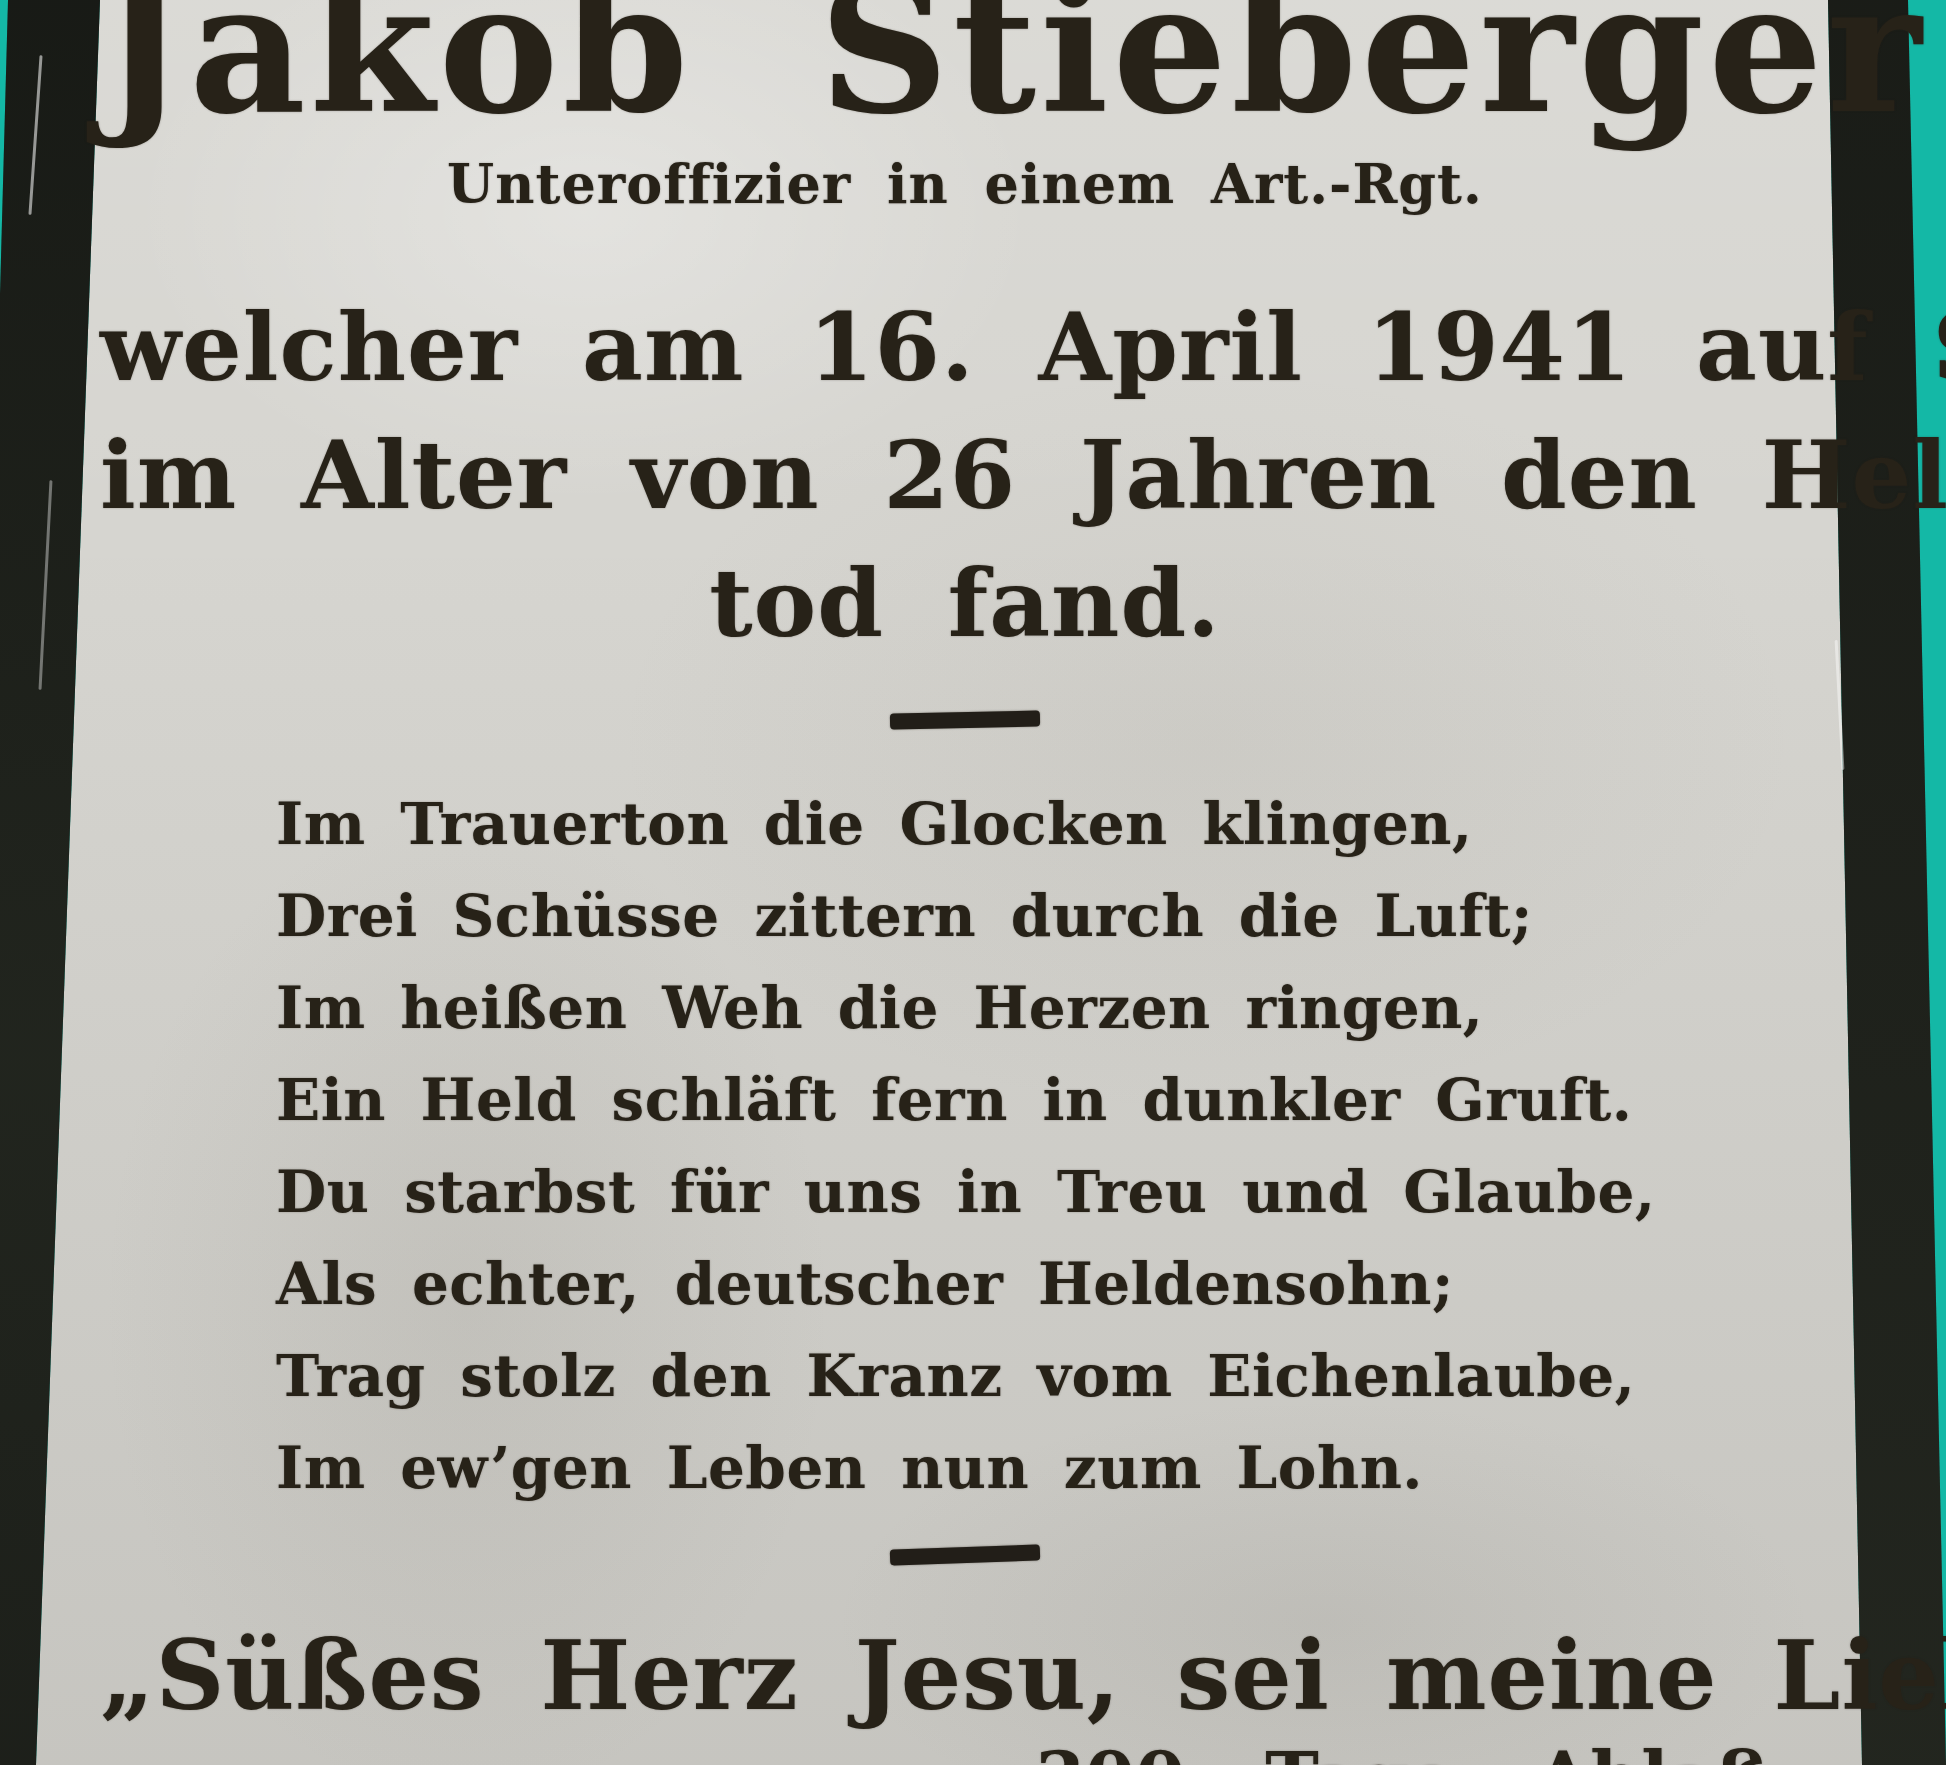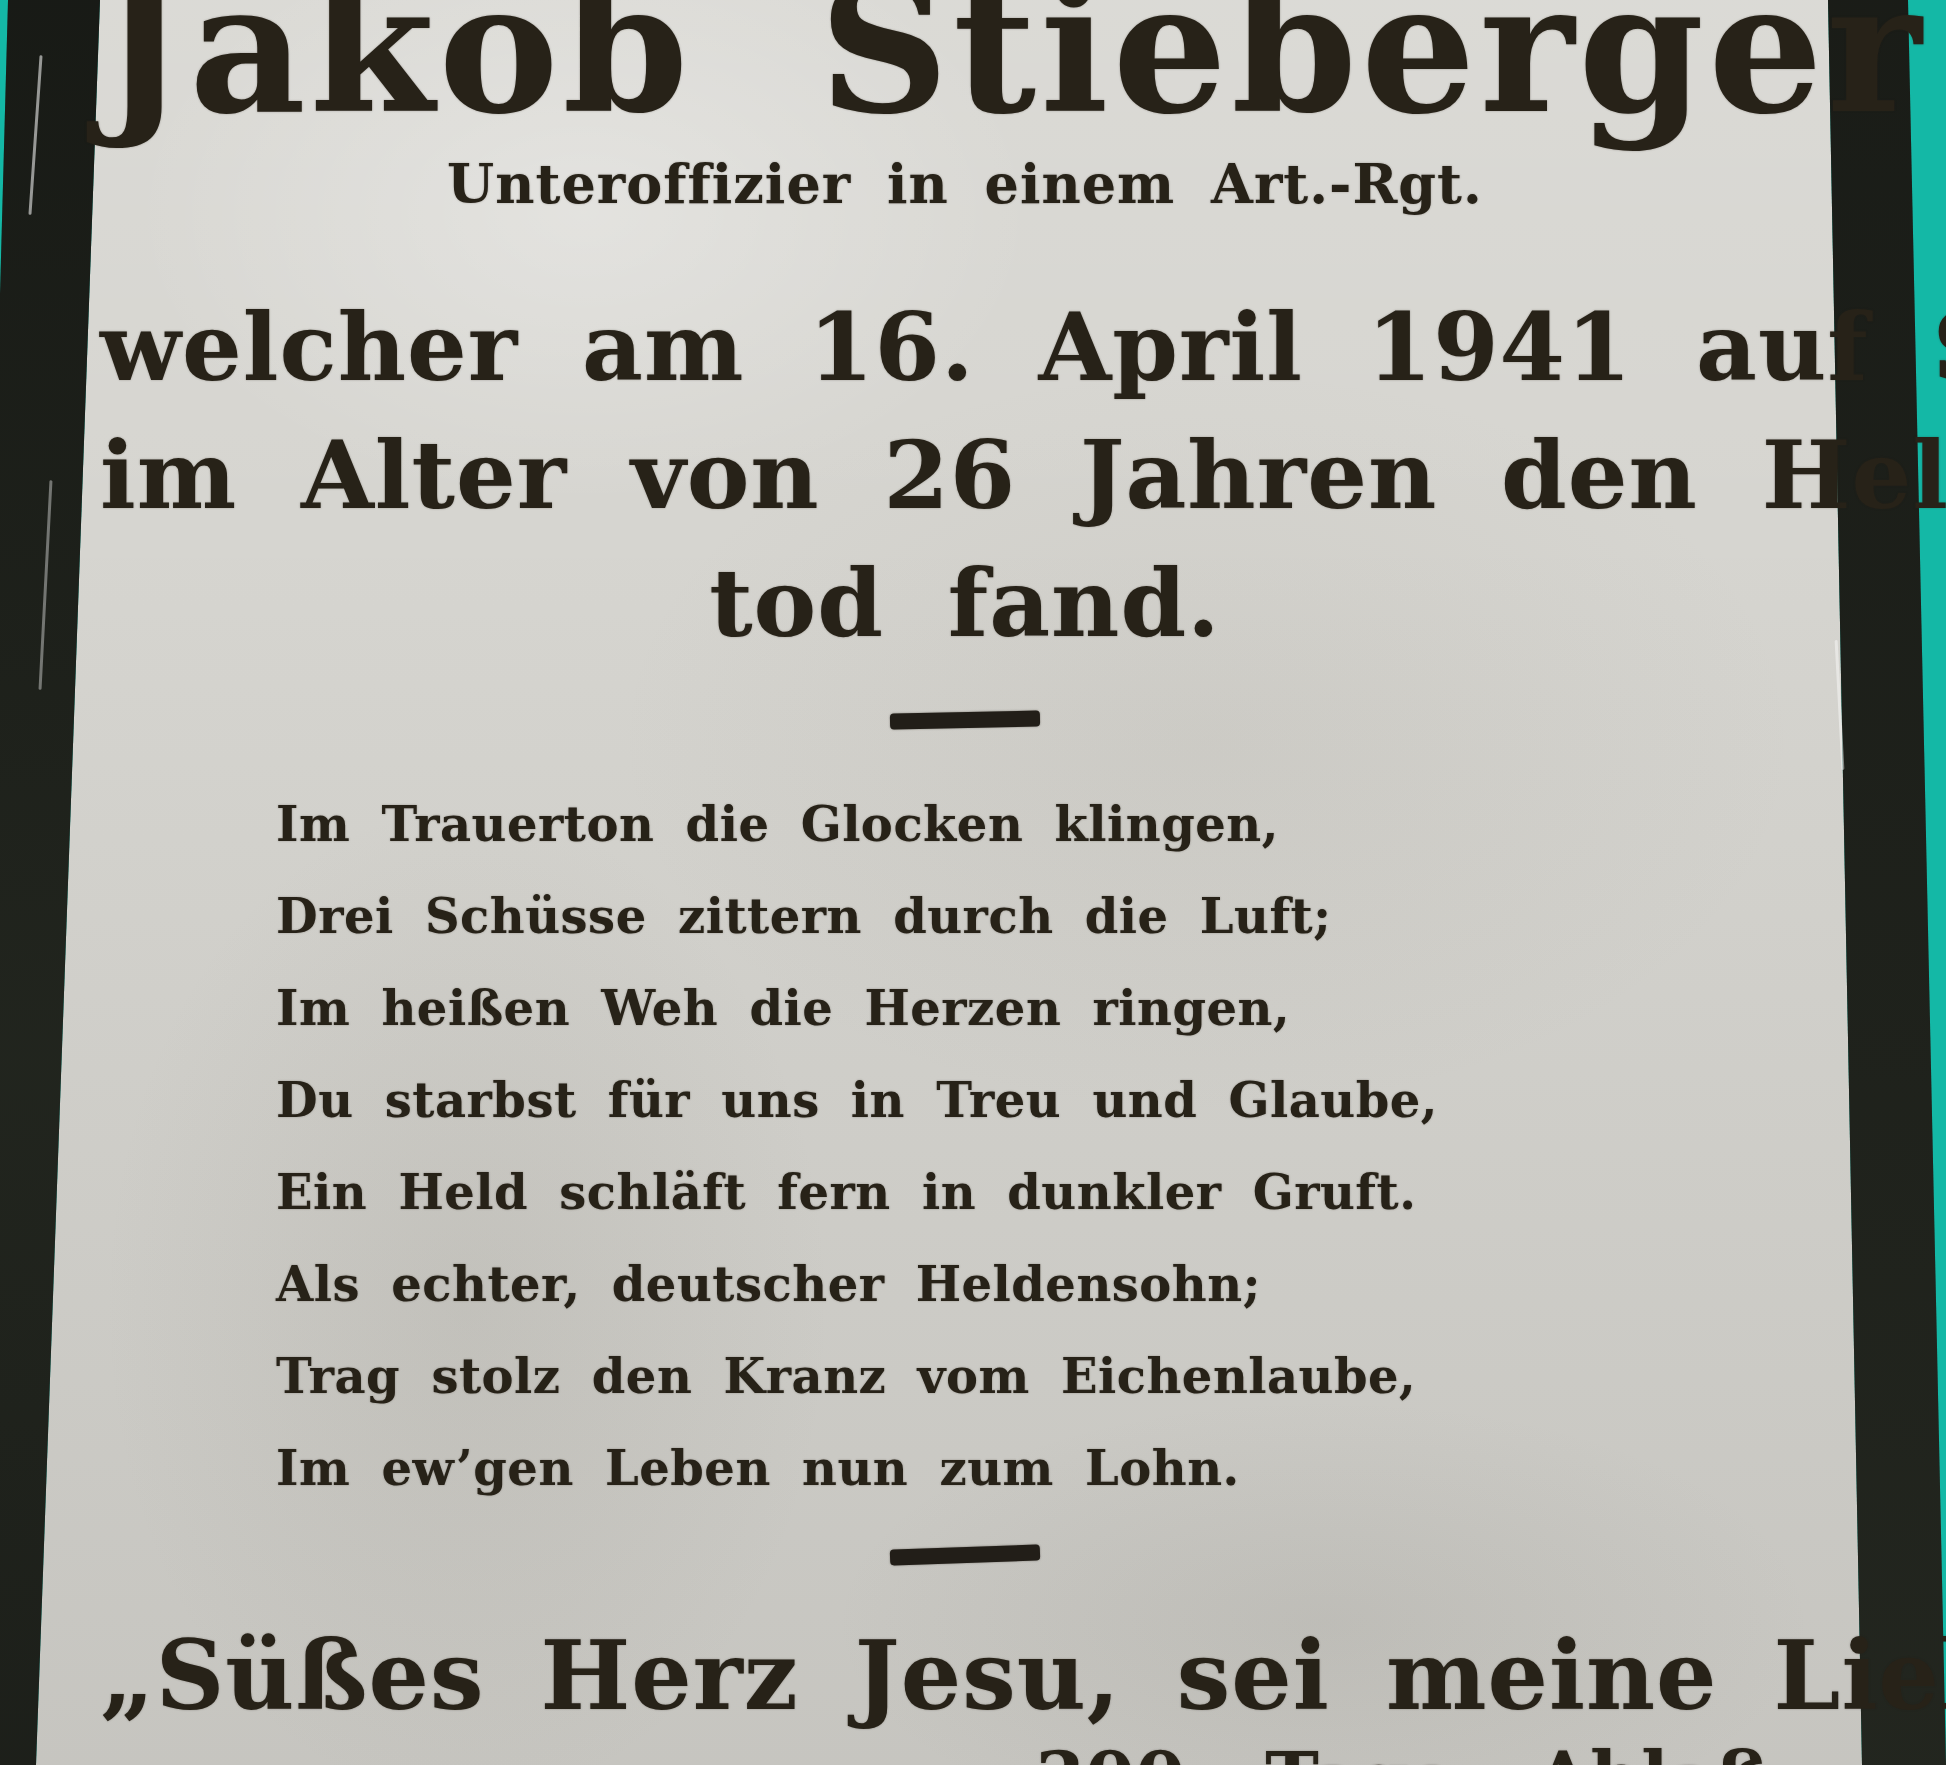--- a/index.html
+++ b/index.html
@@ -50,21 +50,21 @@
   .obit{top:283px;font-size:94px;font-weight:700;line-height:128px;word-spacing:30px;letter-spacing:1px;}
   .divider{
     position:absolute;left:890px;width:150px;height:16px;
     background:#221e18;border-radius:4px;
     box-shadow:0 0 2px rgba(40,33,25,0.5);
   }
   .divider-1{top:712px;transform:rotate(-1.2deg);}
   .divider-2{top:1547px;transform:rotate(-2deg);}
   .poem{
     position:absolute;left:276px;top:778px;
-    font-size:48px;font-weight:700;line-height:92px;
+    font-size:58px;font-weight:700;line-height:92px;
     letter-spacing:0.5px;word-spacing:14px;white-space:nowrap;
   }
   .prayer{top:1620px;font-size:95px;font-weight:700;word-spacing:22px;letter-spacing:1px;}
   .indulgence{
     position:absolute;left:1035px;top:1736px;
     font-size:72px;font-weight:700;word-spacing:55px;white-space:nowrap;
   }
 </style>
 </head>
 <body>
@@ -88,22 +88,22 @@
     <div>im Alter von 26 Jahren den Helden-</div>
     <div>tod fand.</div>
   </div>
 
   <div class="divider divider-1"></div>
 
   <div class="poem ink">
     <div>Im Trauerton die Glocken klingen,</div>
     <div>Drei Schüsse zittern durch die Luft;</div>
     <div>Im heißen Weh die Herzen ringen,</div>
+    <div>Ein Held schläft fern in dunkler Gruft.</div>
     <div>Du starbst für uns in Treu und Glaube,</div>
-    <div>Ein Held schläft fern in dunkler Gruft.</div>
     <div>Als echter, deutscher Heldensohn;</div>
     <div>Trag stolz den Kranz vom Eichenlaube,</div>
     <div>Im ew’gen Leben nun zum Lohn.</div>
   </div>
 
   <div class="divider divider-2"></div>
 
   <div class="center-line prayer ink">„Süßes Herz Jesu, sei meine Liebe“!</div>
 
   <div class="indulgence ink">300 Tage Ablaß</div>

